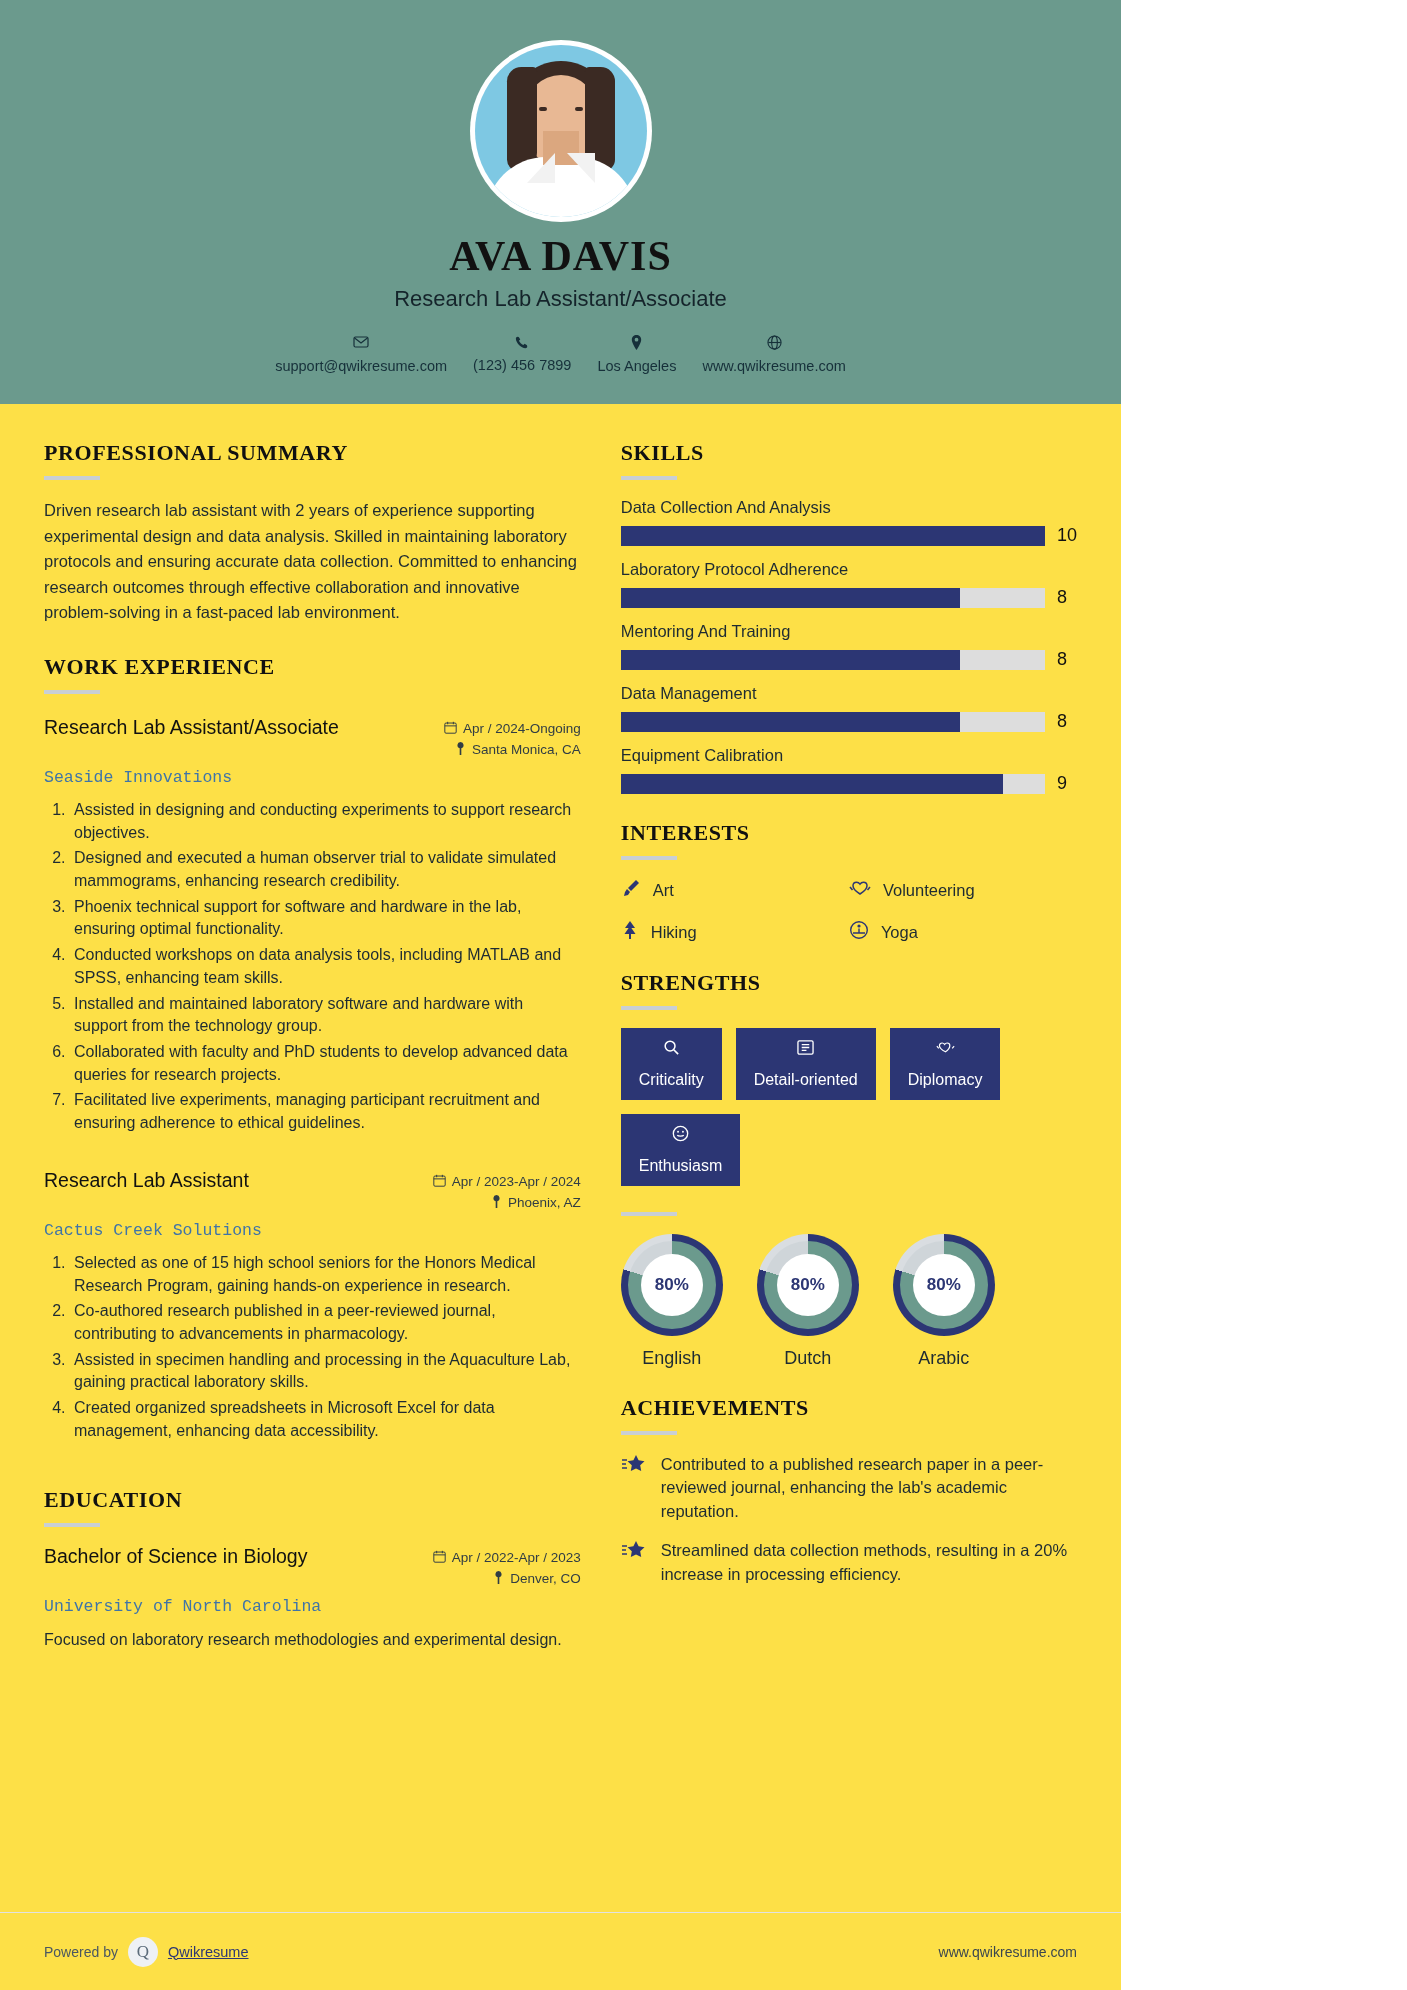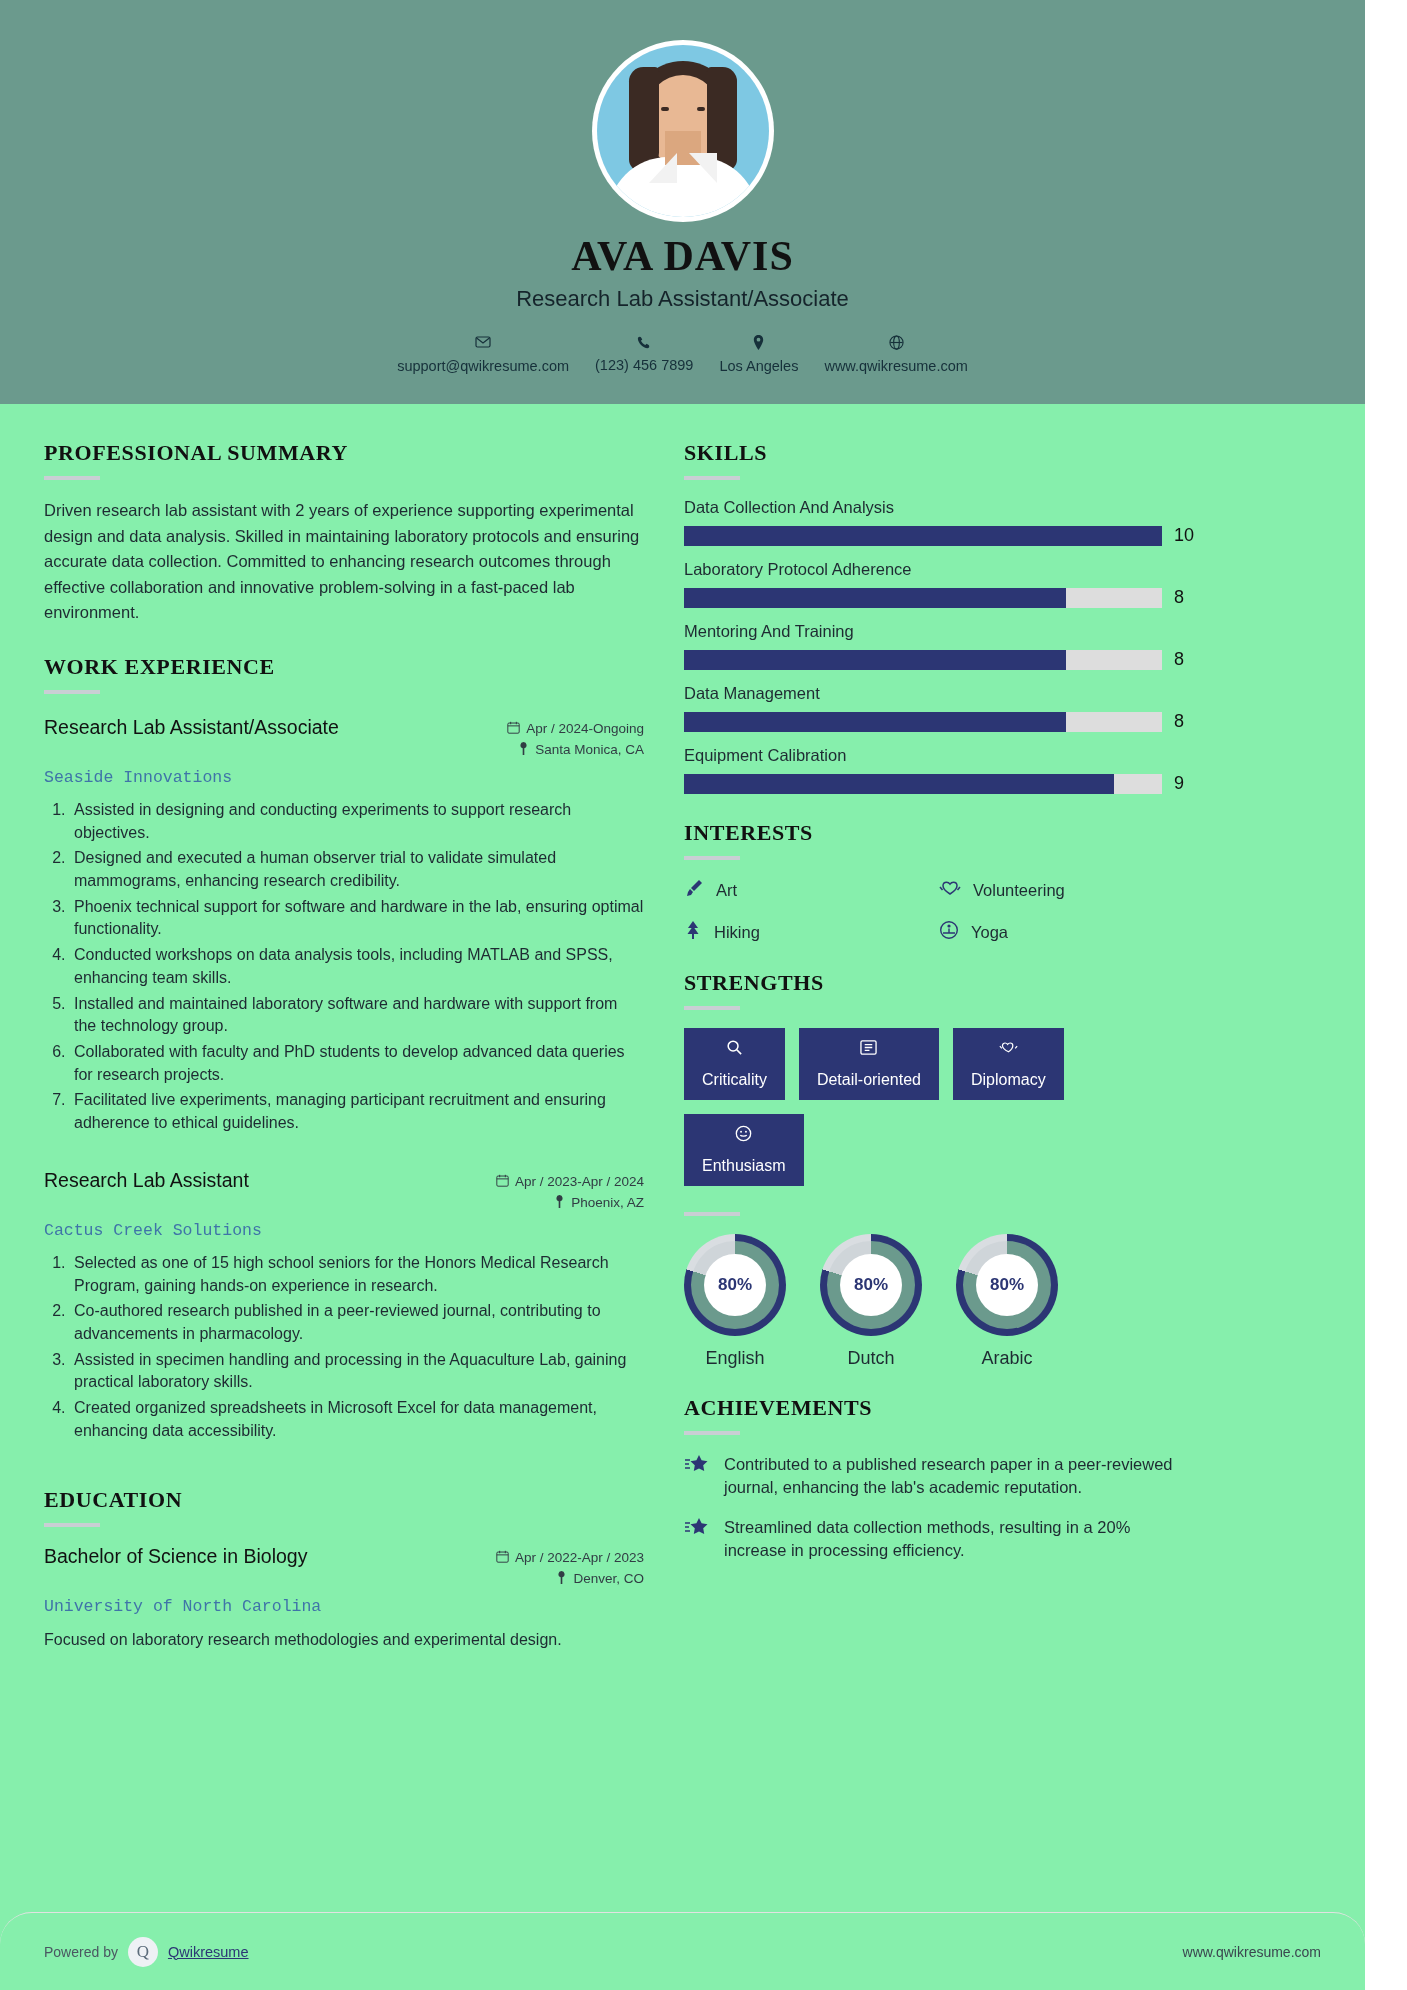--- a/index.html
+++ b/index.html
@@ -3,23 +3,23 @@
 <meta charset="utf-8">
 <style>
   * { box-sizing: border-box; margin: 0; padding: 0; }
   html, body {
     width: 1407px;
     background: #ffffff;
     font-family: "Liberation Sans", sans-serif;
   }
   .page {
     position: relative;
-    width: 1365px;
+    width: 1121px;
     min-height: 1990px;
-    background: #86efac;
+    background: #fde047;
     overflow: hidden;
   }
 
   
   .header {
     background: #6b9a8d;
     padding: 40px 0 30px 0;
     text-align: center;
   }
   .avatar-wrap {
@@ -308,21 +308,20 @@
   
   .footer {
     position: absolute;
     left: 0; right: 0; bottom: 0;
     height: 78px;
     border-top: 1px solid #e2e2e2;
     display: flex;
     align-items: center;
     justify-content: space-between;
     padding: 0 44px;
-    border-radius: 32px;
   }
   .powered {
     display: flex;
     align-items: center;
     gap: 10px;
     font-size: 14px;
     color: #4a5761;
   }
   .q-logo {
     width: 30px; height: 30px;

